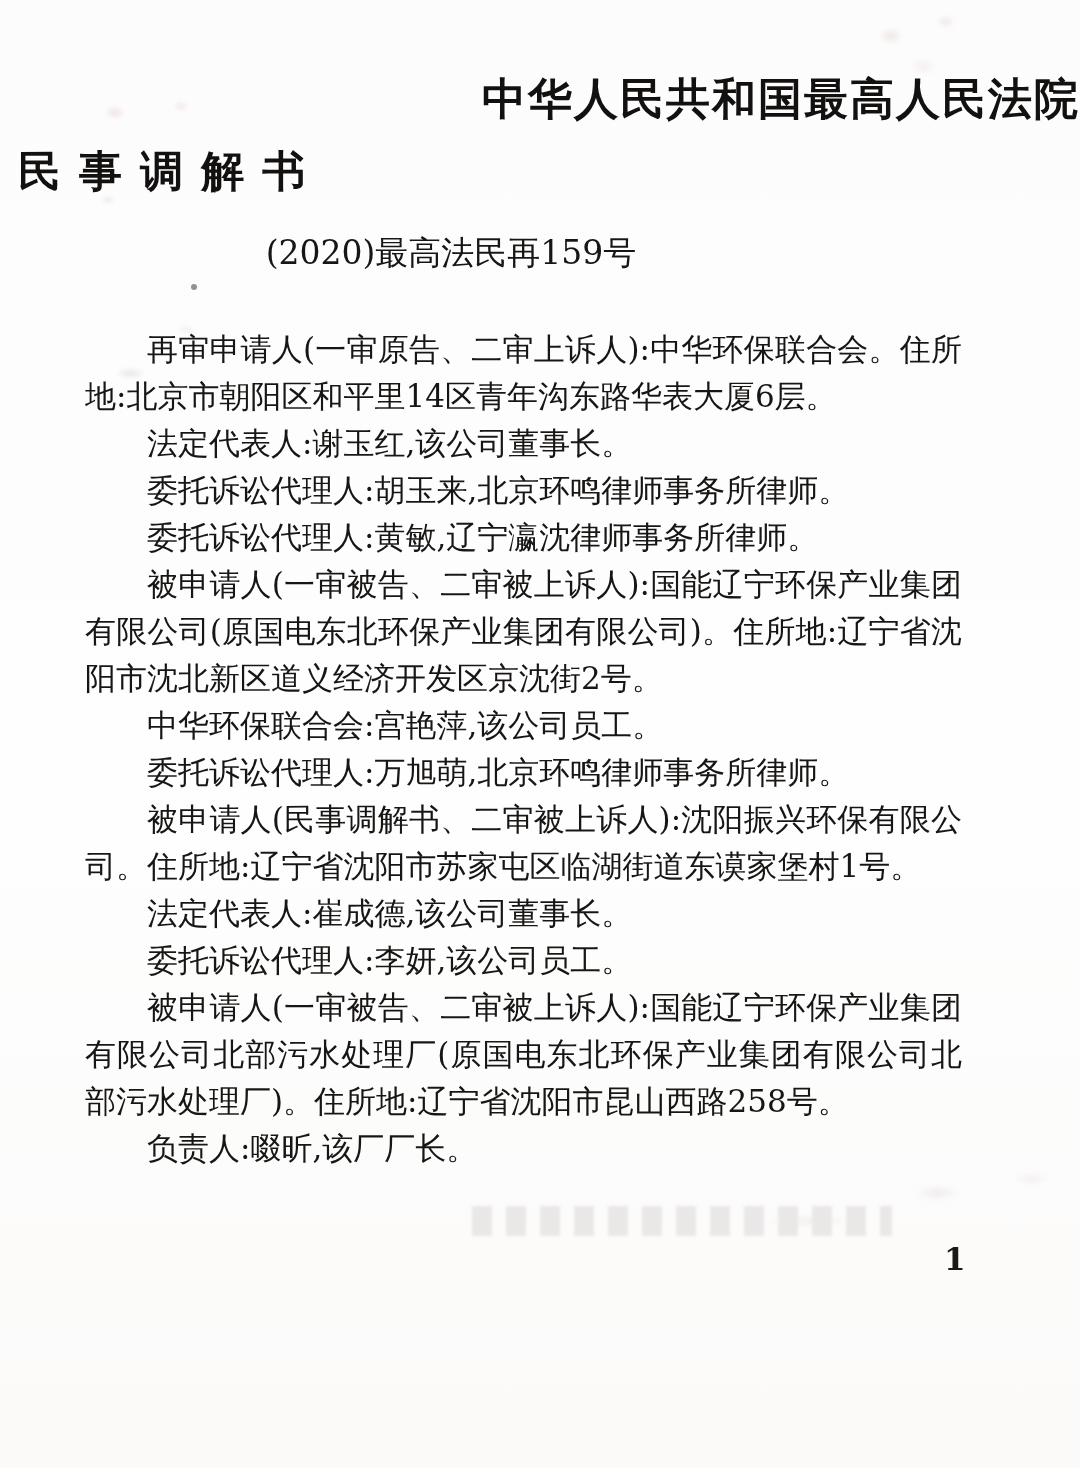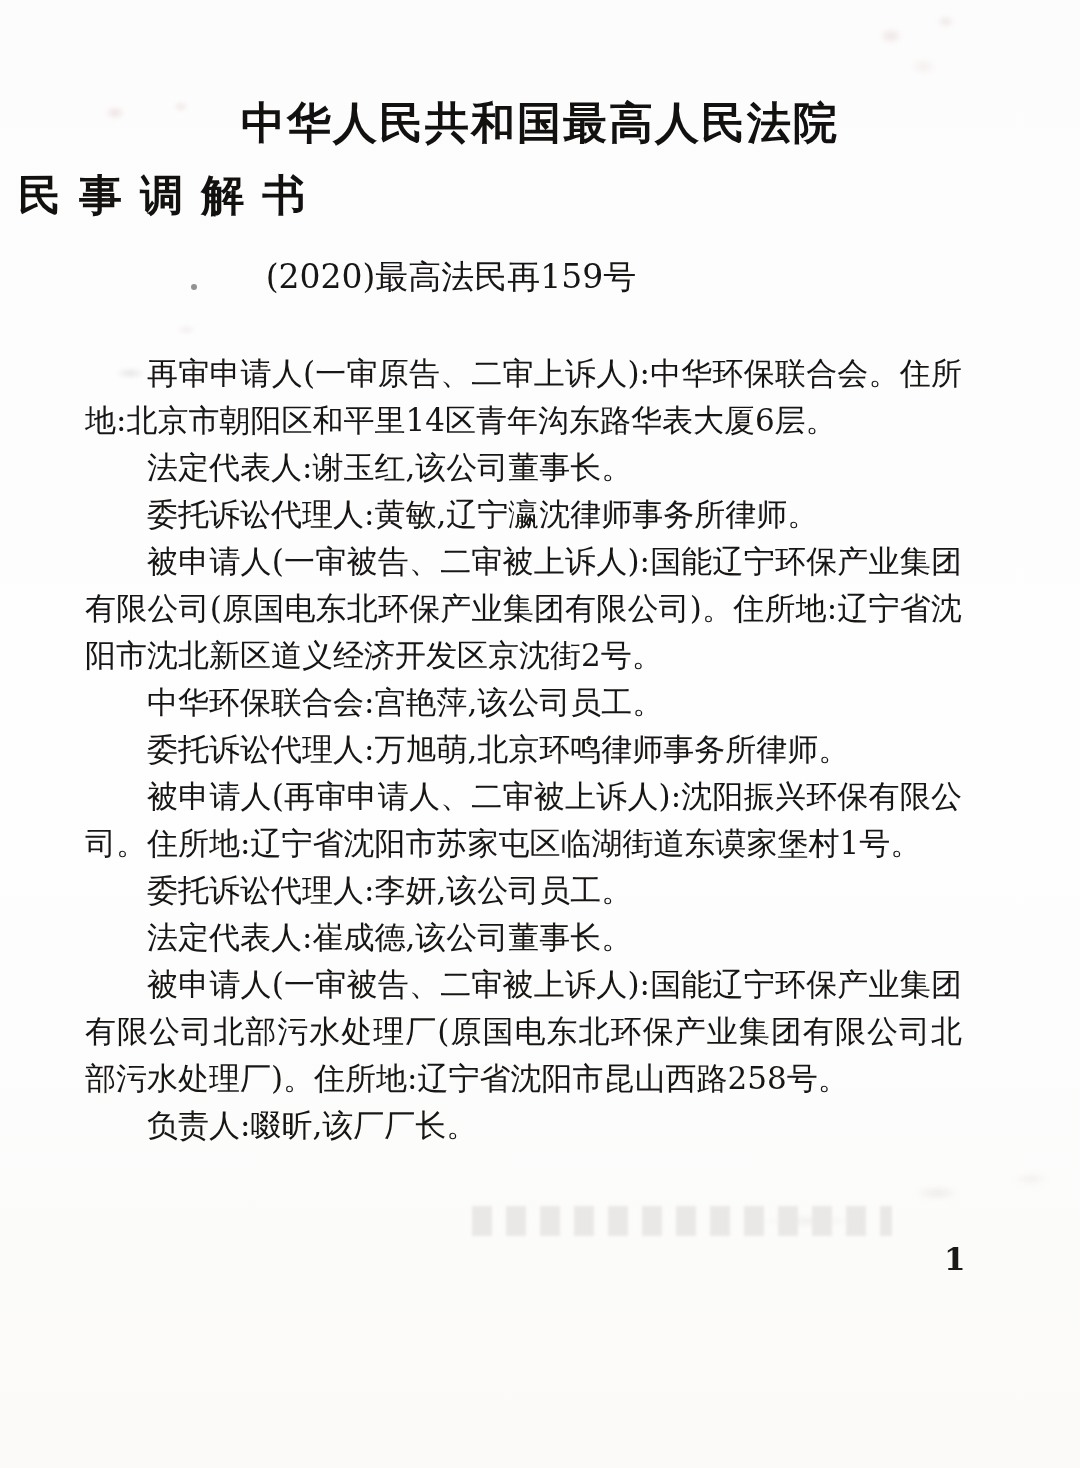--- a/index.html
+++ b/index.html
@@ -14,22 +14,22 @@
     margin: 0 auto;
     background: linear-gradient(180deg, #fdfcfc 0%, #fefefe 55%, #fbfaf9 100%);
     overflow: hidden;
     color: #171514;
     font-family: "DejaVu Serif", "Liberation Serif", serif;
   }
 
   
   .court {
     margin: 0;
-    padding-top: 94px;
-    text-align: center;
+    padding-top: 70px;
+    text-align: right;
     font-size: 44px;
     font-weight: bold;
     letter-spacing: 2px;
     color: #121110;
   }
   .doc-type {
     margin: 14px 0 0 0;
     font-size: 43px;
     font-weight: bold;
     letter-spacing: 0.42em;
@@ -123,35 +123,36 @@
   </header>
 
   <div class="case-number">(2020)最高法民再159号</div>
 
   <main class="doc-body">
 
       <p class="para">再审申请人(一审原告、二审上诉人):中华环保联合会。住所地:北京市朝阳区和平里14区青年沟东路华表大厦6层。</p>
 
       <p class="para">法定代表人:谢玉红,该公司董事长。</p>
 
+      <p class="para">委托诉讼代理人:胡玉来,北京环鸣律师事务所律师。</p>
 
       <p class="para">委托诉讼代理人:黄敏,辽宁瀛沈律师事务所律师。</p>
 
       <p class="para">被申请人(一审被告、二审被上诉人):国能辽宁环保产业集团有限公司(原国电东北环保产业集团有限公司)。住所地:辽宁省沈阳市沈北新区道义经济开发区京沈街2号。</p>
 
 
       <p class="para">中华环保联合会:宫艳萍,该公司员工。</p>
 
       <p class="para">委托诉讼代理人:万旭萌,北京环鸣律师事务所律师。</p>
 
-      <p class="para">被申请人(再审申请人、二审被上诉人):沈阳振兴环保有限公司。住所地:辽宁省沈阳市苏家屯区临湖街道东谟家堡村1号。</p>
+      <p class="para">被申请人(民事调解书、二审被上诉人):沈阳振兴环保有限公司。住所地:辽宁省沈阳市苏家屯区临湖街道东谟家堡村1号。</p>
+
+      <p class="para">法定代表人:崔成德,该公司董事长。</p>
 
       <p class="para">委托诉讼代理人:李妍,该公司员工。</p>
-
-      <p class="para">法定代表人:崔成德,该公司董事长。</p>
 
 
       <p class="para">被申请人(一审被告、二审被上诉人):国能辽宁环保产业集团有限公司北部污水处理厂(原国电东北环保产业集团有限公司北部污水处理厂)。住所地:辽宁省沈阳市昆山西路258号。</p>
 
       <p class="para">负责人:啜昕,该厂厂长。</p>
     </main>
 
   <div class="page-number">1</div>
 
 </div>

